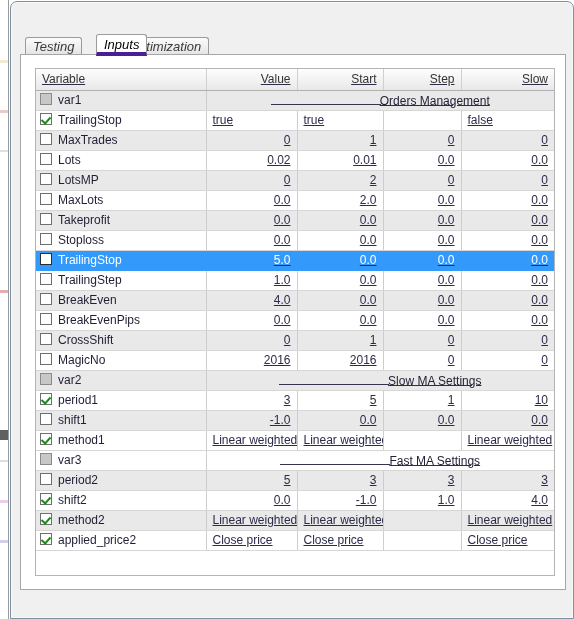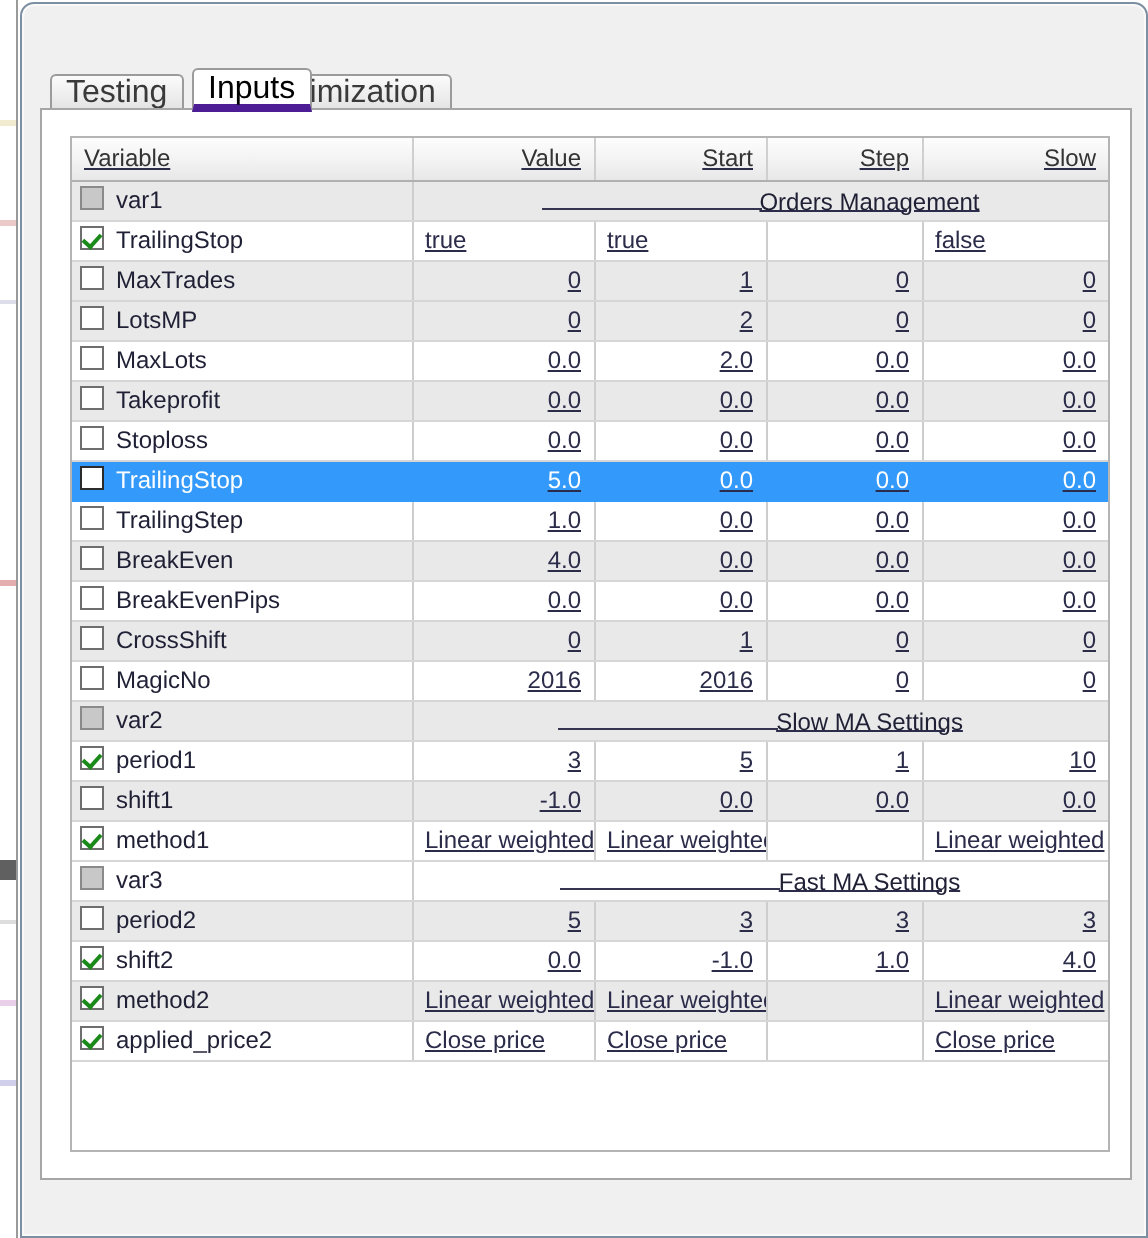--- a/index.html
+++ b/index.html
@@ -94,30 +94,31 @@
   #tabstrip {
     position: absolute;
     left: 0; top: 31px;
     width: 564px; height: 22px;
   }
   .tab {
     position: absolute;
     top: 4px;
     height: 18px;
     padding: 0 7px;
-    font-size: 16px;
+    font-size: 13px;
     color: #3a3a3a;
     line-height: 17px;
     background: linear-gradient(to bottom, #fbfbfb 0%, #ededed 60%, #e2e2e2 100%);
     border: 1px solid #9b9b9b;
     border-bottom: none;
     border-top-left-radius: 3px;
     border-top-right-radius: 3px;
     cursor: default;
     white-space: nowrap;
+    font-style: italic;
   }
   .tab.active {
     top: 1px;
     height: 22px;
     line-height: 20px;
     background: #ffffff;
     z-index: 3;
     border-bottom: 4px solid #4c1d95;
     color: #000;
     margin-left: 22px;
@@ -295,20 +296,30 @@
               <tr class="alt">
                 <td class="namecell"><span class="nm">
                     <span class="cb"></span>
                     <span>MaxTrades</span>
                   </span></td>
                 <td>0</td>
                 <td>1</td>
                 <td>0</td>
                 <td>0</td>
               </tr>
+              <tr>
+                <td class="namecell"><span class="nm">
+                    <span class="cb"></span>
+                    <span>Lots</span>
+                  </span></td>
+                <td>0.02</td>
+                <td>0.01</td>
+                <td>0.0</td>
+                <td>0.0</td>
+              </tr>
               <tr class="alt">
                 <td class="namecell"><span class="nm">
                     <span class="cb"></span>
                     <span>LotsMP</span>
                   </span></td>
                 <td>0</td>
                 <td>2</td>
                 <td>0</td>
                 <td>0</td>
               </tr>

